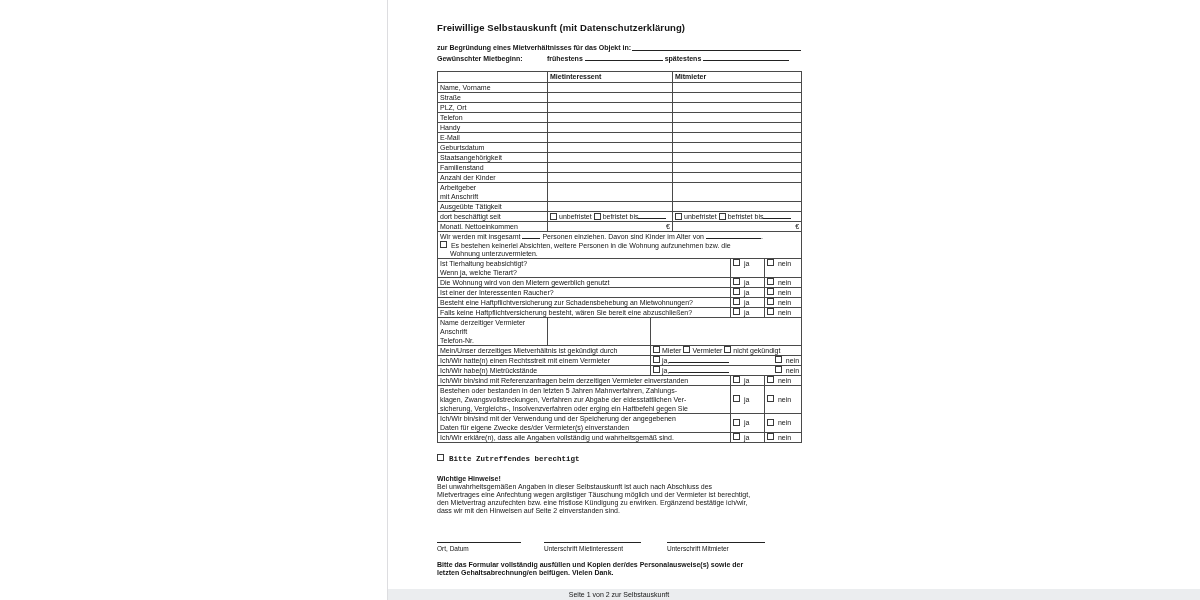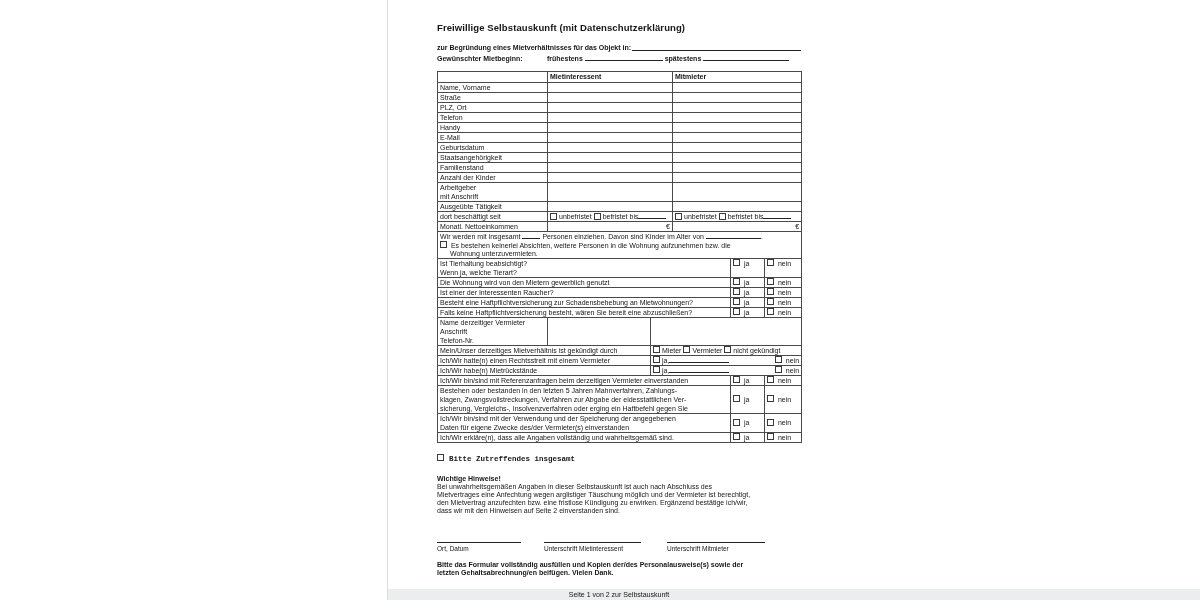--- a/index.html
+++ b/index.html
@@ -240,21 +240,21 @@
     </tr>
     <tr class="std">
       <td colspan="4">Ich/Wir erkläre(n), dass alle Angaben vollständig und wahrheitsgemäß sind.</td>
       <td class="ync"><span class="cb"></span> <span>ja</span></td>
       <td class="ync"><span class="cb"></span> <span>nein</span></td>
     </tr>
   </tbody>
     </table>
 
   <div class="check-note">
-    <span class="cb"></span><span>Bitte Zutreffendes insgesamt</span>
+    <span class="cb"></span><span>Bitte Zutreffendes berechtigt</span>
   </div>
 
   <div class="hints-title">Wichtige Hinweise!</div>
   <div class="hints-body ml">Bei unwahrheitsgemäßen Angaben in dieser Selbstauskunft ist auch nach Abschluss des
 Mietvertrages eine Anfechtung wegen arglistiger Täuschung möglich und der Vermieter ist berechtigt,
 den Mietvertrag anzufechten bzw. eine fristlose Kündigung zu erwirken. Ergänzend bestätige ich/wir,
 dass wir mit den Hinweisen auf Seite 2 einverstanden sind.</div>
 
   <div class="sigrow">
     <div class="sig sig1">

